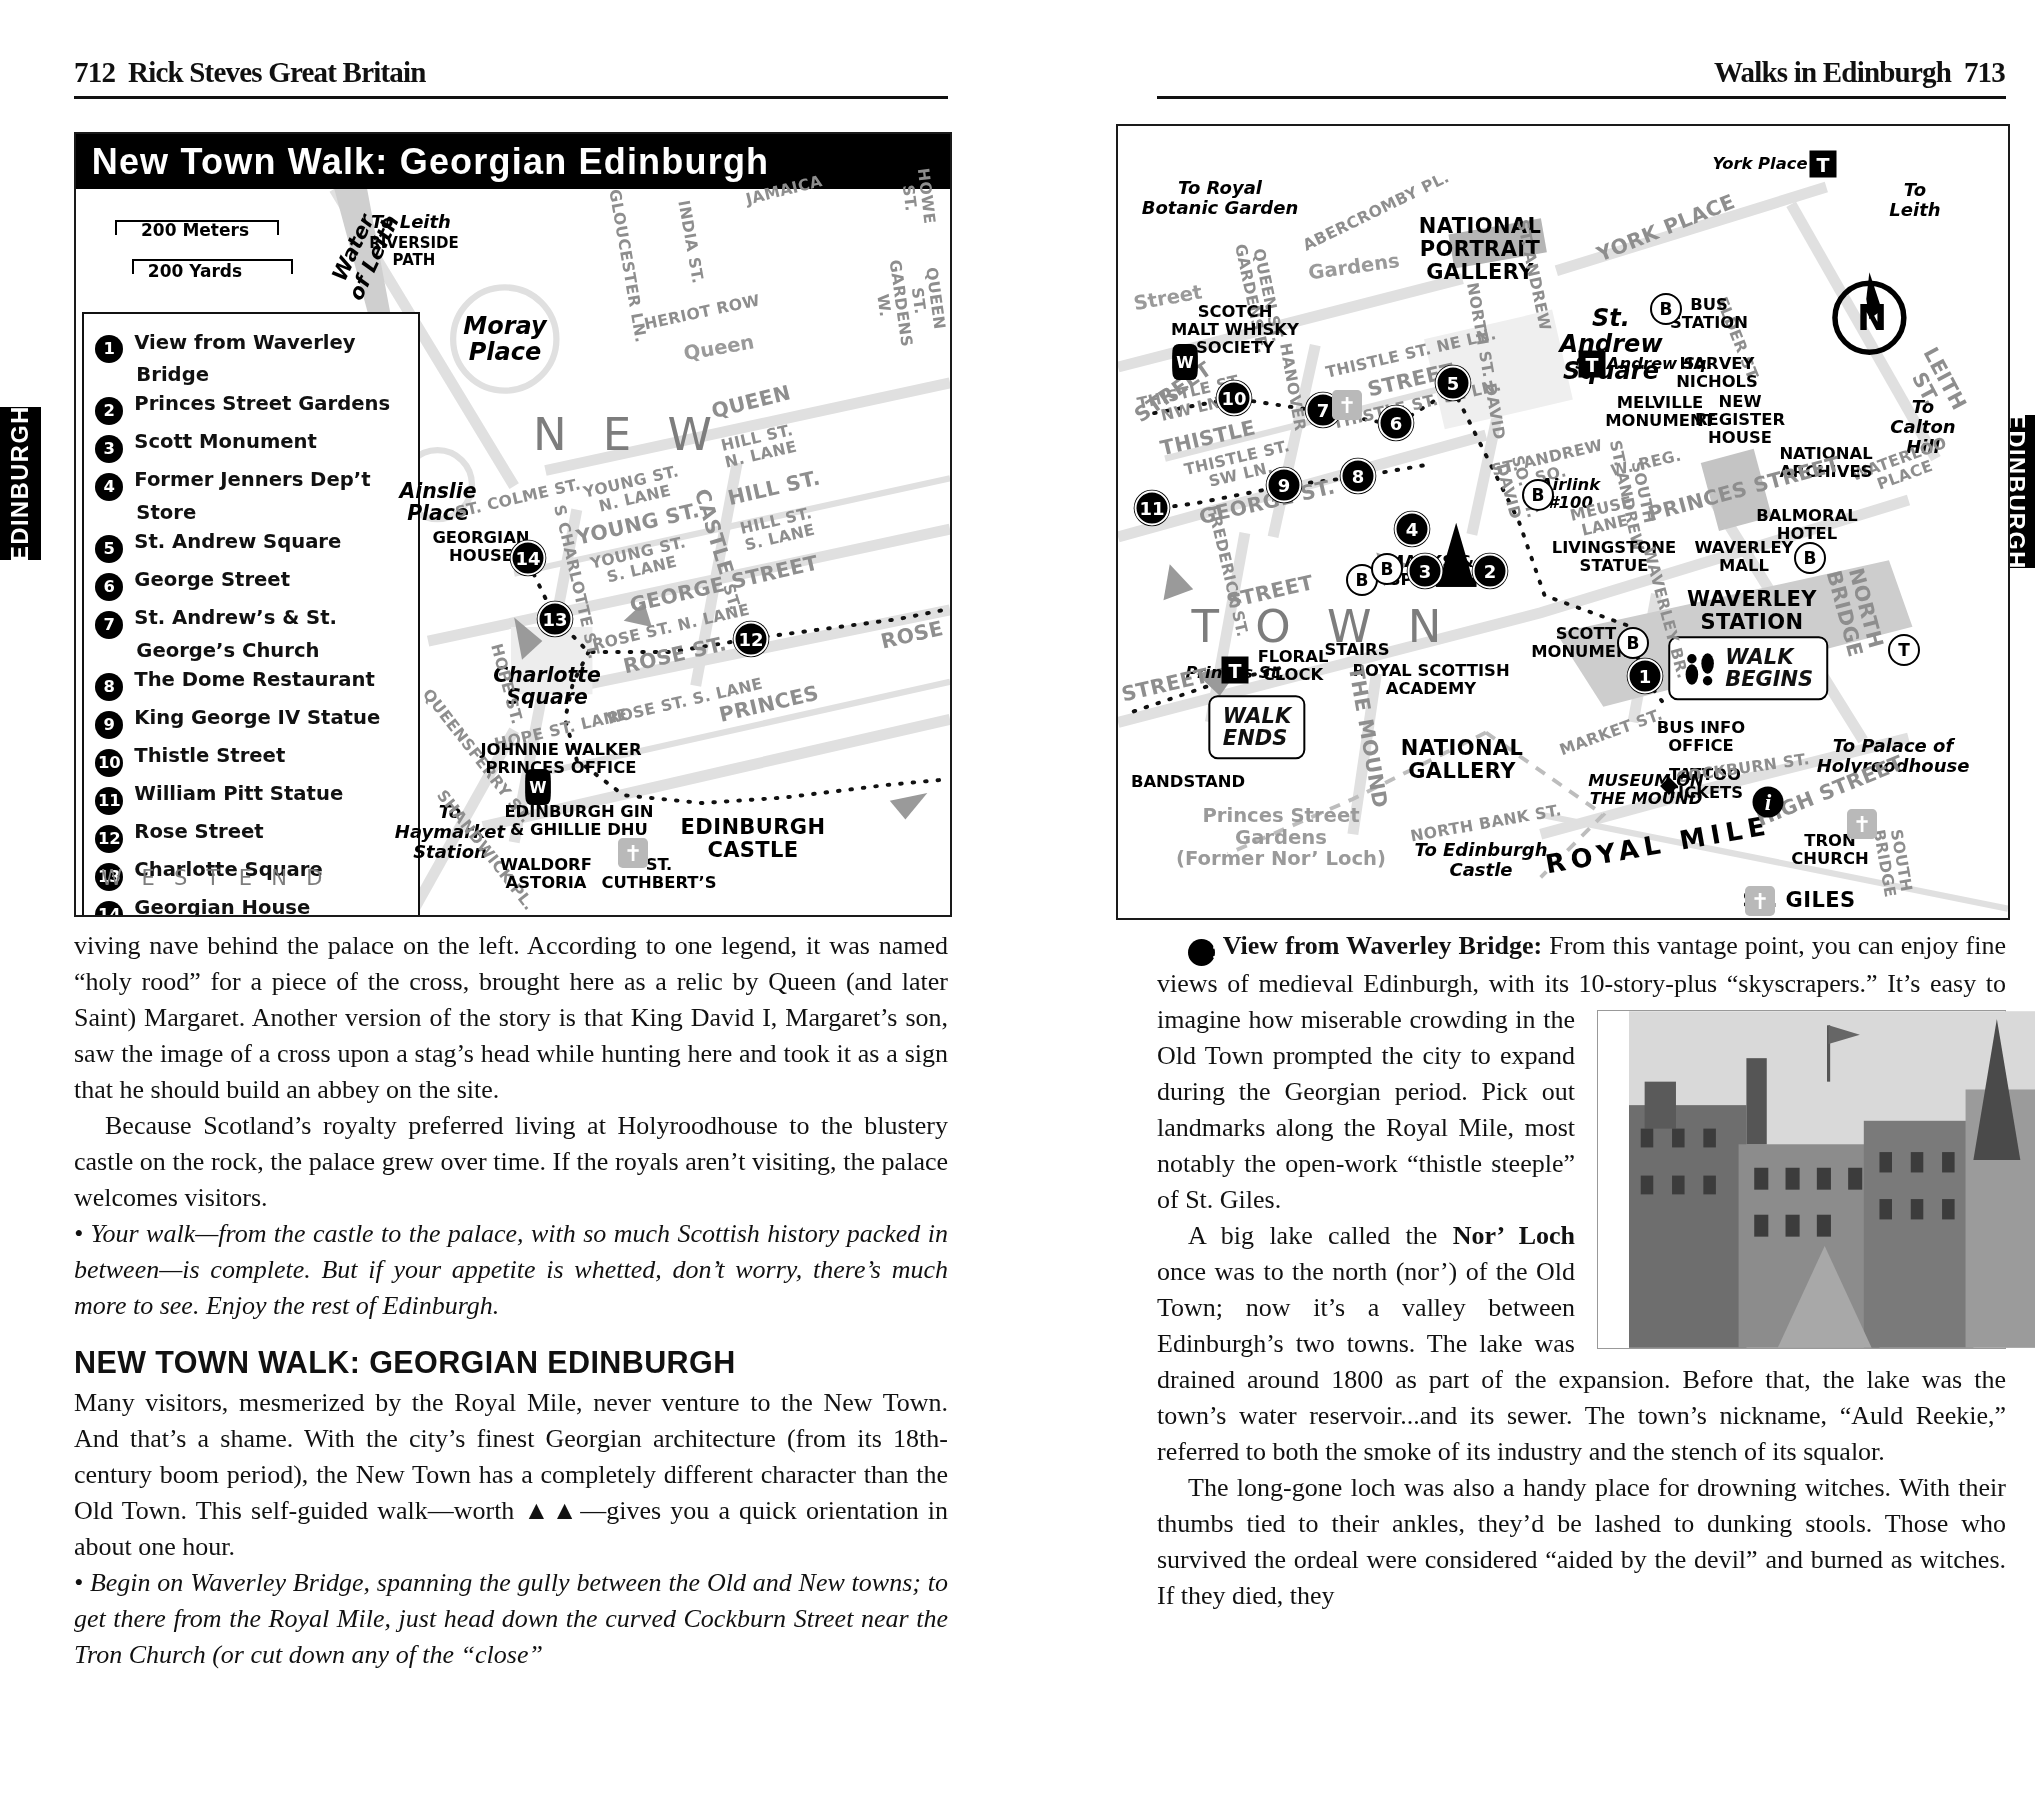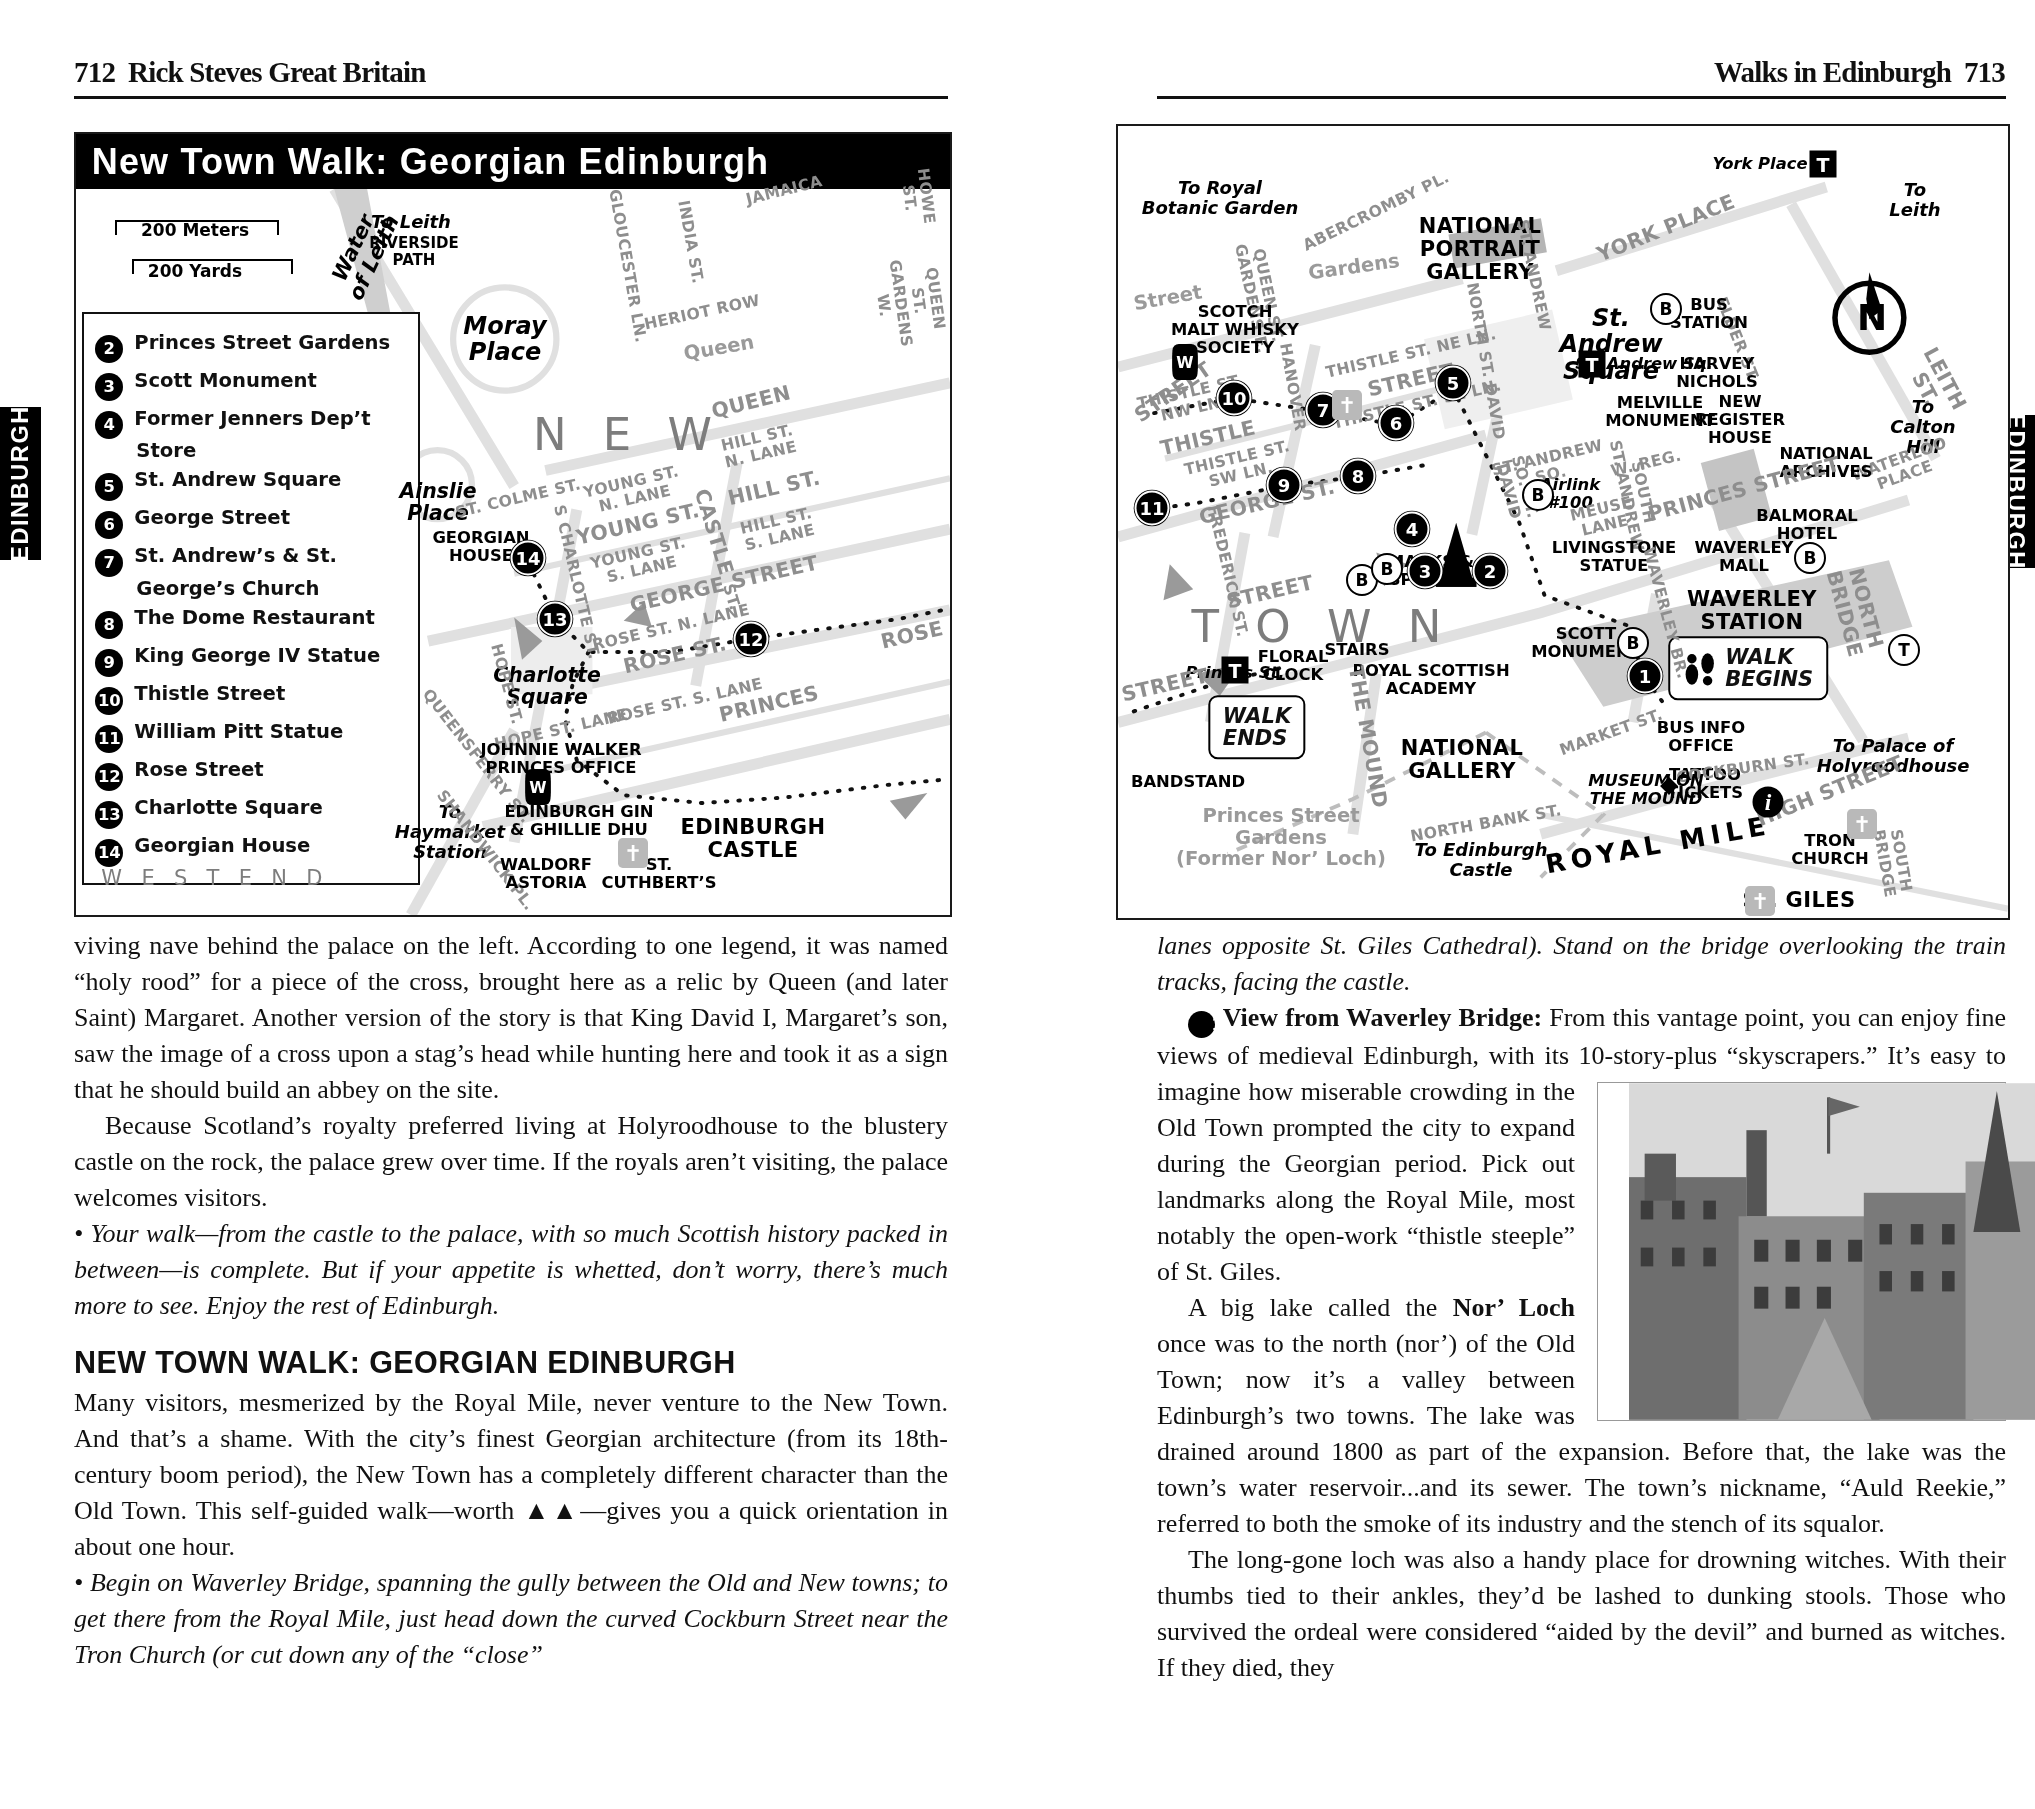--- a/index.html
+++ b/index.html
@@ -100,20 +100,21 @@
       <polygon points="560,618 596,648 570,672"></polygon>
       <polygon points="700,622 726,598 736,630"></polygon>
       <polygon points="1040,852 1088,842 1060,876"></polygon>
     </g>
   </svg>
   <div class="banner">New Town Walk: Georgian Edinburgh</div>
   <div class="scalebar ticksdown" style="left:39px;top:86px;width:160px;"></div>
   <div class="scalebar ticksup" style="left:56px;top:125px;width:157px;"></div>
   <div class="legend">
       <ol id="legend-list">
+        <li><span class="mknum">1</span>View from Waverley Bridge</li>
         <li><span class="mknum">2</span>Princes Street Gardens</li>
         <li><span class="mknum">3</span>Scott Monument</li>
         <li><span class="mknum">4</span>Former Jenners Dep’t Store</li>
         <li><span class="mknum">5</span>St. Andrew Square</li>
         <li><span class="mknum">6</span>George Street</li>
         <li><span class="mknum">7</span>St. Andrew’s &amp; St. George’s Church</li>
         <li><span class="mknum">8</span>The Dome Restaurant</li>
         <li><span class="mknum">9</span>King George IV Statue</li>
         <li><span class="mknum">10</span>Thistle Street</li>
         <li><span class="mknum">11</span>William Pitt Statue</li>
@@ -404,21 +405,20 @@
 <div class="bodycol" style="left:74px;top:928px;width:874px;">
   <p>viving nave behind the palace on the left. According to one legend, it was named “holy rood” for a piece of the cross, brought here as a relic by Queen (and later Saint) Margaret. Another version of the story is that King David I, Margaret’s son, saw the image of a cross upon a stag’s head while hunting here and took it as a sign that he should build an abbey on the site.</p>
   <p class="ind">Because Scotland’s royalty preferred living at Holyroodhouse to the blustery castle on the rock, the palace grew over time. If the royals aren’t visiting, the palace welcomes visitors.</p>
   <p class="itpar">• Your walk—from the castle to the palace, with so much Scottish history packed in between—is complete. But if your appetite is whetted, don’t worry, there’s much more to see. Enjoy the rest of Edinburgh.</p>
   <p class="sechead">NEW TOWN WALK: GEORGIAN EDINBURGH</p>
   <p>Many visitors, mesmerized by the Royal Mile, never venture to the New Town. And that’s a shame. With the city’s finest Georgian architecture (from its 18th-century boom period), the New Town has a completely different character than the Old Town. This self-guided walk—worth ▲▲—gives you a quick orientation in about one hour.</p>
   <p class="itpar">• Begin on Waverley Bridge, spanning the gully between the Old and New towns; to get there from the Royal Mile, just head down the curved Cockburn Street near the Tron Church (or cut down any of the “close”</p>
 </div>
 
 <div class="bodycol" style="left:1157px;top:928px;width:849px;">
-  <p class="itpar">lanes opposite St. Giles Cathedral). Stand on the bridge overlooking the train tracks, facing the castle.</p>
   <p class="ind">
     <span class="leadmk">1</span><b>View from Waverley Bridge:</b>
     <span>From this vantage point, you can enjoy fine views of medieval Edinburgh, with its 10-</span><span class="photo"><svg width="407" height="337" viewBox="0 0 520 430">
       <rect width="520" height="430" fill="#d9d9d9"></rect>
       <rect x="0" y="120" width="150" height="310" fill="#6e6e6e"></rect>
       <rect x="20" y="90" width="40" height="60" fill="#5a5a5a"></rect>
       <rect x="140" y="170" width="180" height="260" fill="#8c8c8c"></rect>
       <rect x="150" y="60" width="26" height="110" fill="#555"></rect>
       <rect x="300" y="140" width="140" height="290" fill="#7a7a7a"></rect>
       <rect x="430" y="100" width="90" height="330" fill="#9b9b9b"></rect>

